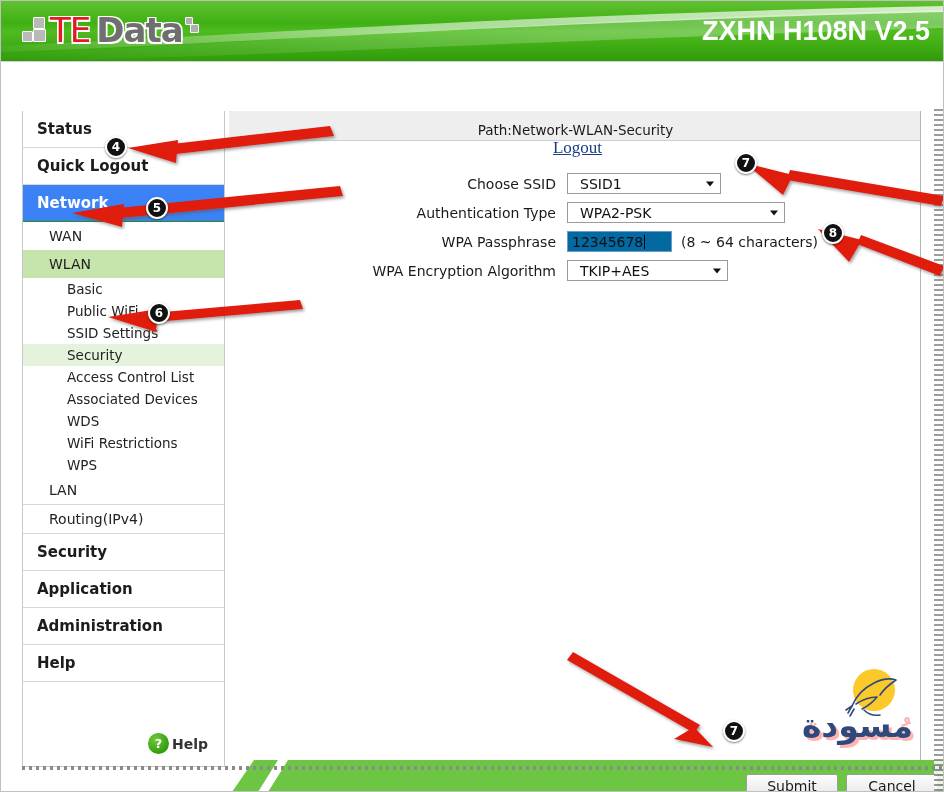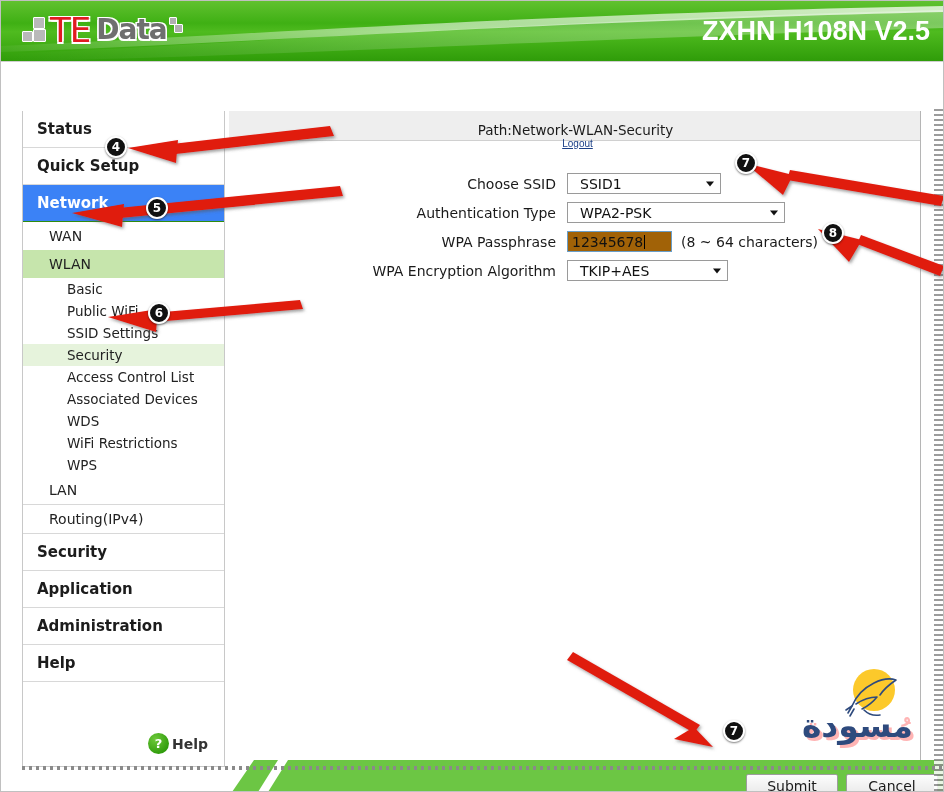--- a/index.html
+++ b/index.html
@@ -61,21 +61,21 @@
     font-weight: normal;
     font-size: 34px;
     color: #e01b22;
     letter-spacing: -1px;
     line-height: 34px;
     text-shadow: 1.5px 1.5px 0 #fff, -1.5px -1.5px 0 #fff, 1.5px -1.5px 0 #fff, -1.5px 1.5px 0 #fff;
   }
   .logo-data {
     font-family: "DejaVu Sans", sans-serif;
     font-weight: bold;
-    font-size: 28px;
+    font-size: 34px;
     color: #6f6f6f;
     letter-spacing: -1px;
     line-height: 34px;
     margin-left: 6px;
     text-shadow: 1.5px 1.5px 0 #fff, -1.5px -1.5px 0 #fff, 1.5px -1.5px 0 #fff, -1.5px 1.5px 0 #fff;
   }
   .logo-dots {
     position: relative;
     width: 16px; height: 30px;
     margin-left: 1px;
@@ -202,24 +202,24 @@
     padding: 11px 8px 0 10px;
     box-sizing: border-box;
     flex-direction: column;
   }
   .path-text {
     font-size: 13.5px;
     color: #1a1a1a;
     font-family: "DejaVu Sans", sans-serif;
   }
   .logout-link {
-    font-size: 10px;
+    font-size: 17px;
     color: #1b3f86;
     text-decoration: underline;
-    font-family: Liberation Sans, sans-serif;
+    font-family: Liberation Serif, serif;
     margin-right: -4px;
   }
 
   
   .form {
     padding-top: 32px;
   }
   .form-row {
     display: flex;
     align-items: center;
@@ -256,21 +256,21 @@
     border-left: 4.5px solid transparent;
     border-right: 4.5px solid transparent;
     border-top: 5px solid #111;
   }
   .w-ssid  { width: 154px; }
   .w-auth  { width: 218px; }
   .w-enc   { width: 161px; }
   .ctl-input {
     height: 21px;
     border: 1px solid #7ea6c9;
-    background: #a16207;
+    background: #0369a1;
     font-size: 14px;
     color: #111;
     font-family: "DejaVu Sans", sans-serif;
     display: flex;
     align-items: center;
     padding-left: 4px;
     box-sizing: border-box;
     position: relative;
   }
   .w-pass { width: 105px; border-color:#6a9ec9; }
@@ -419,21 +419,21 @@
           <i class="ld2"></i>
       </span>
     </div>
     <div class="model">ZXHN H108N V2.5</div>
   </div>
 
   <div class="content">
 
     <div class="sidebar">
       <div class="nav-top">Status</div>
-      <div class="nav-top">Quick Setup</div>
+      <div class="nav-top">Quick Logout</div>
       <div class="nav-top active">Network</div>
       <div class="nav-l2">WAN</div>
       <div class="nav-l2 active">WLAN</div>
       <div class="nav-l3">Basic</div>
       <div class="nav-l3">Public WiFi</div>
       <div class="nav-l3">SSID Settings</div>
       <div class="nav-l3 active">Security</div>
       <div class="nav-l3">Access Control List</div>
       <div class="nav-l3">Associated Devices</div>
       <div class="nav-l3">WDS</div>

